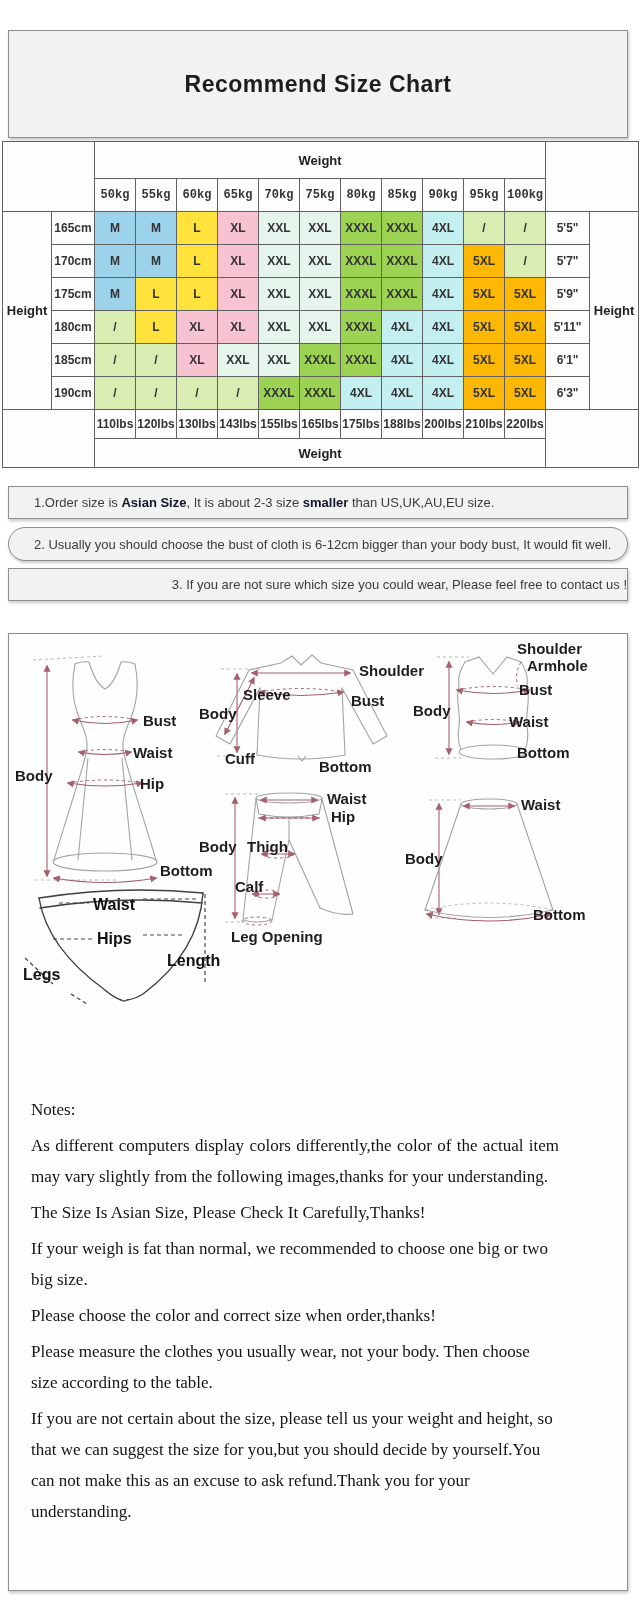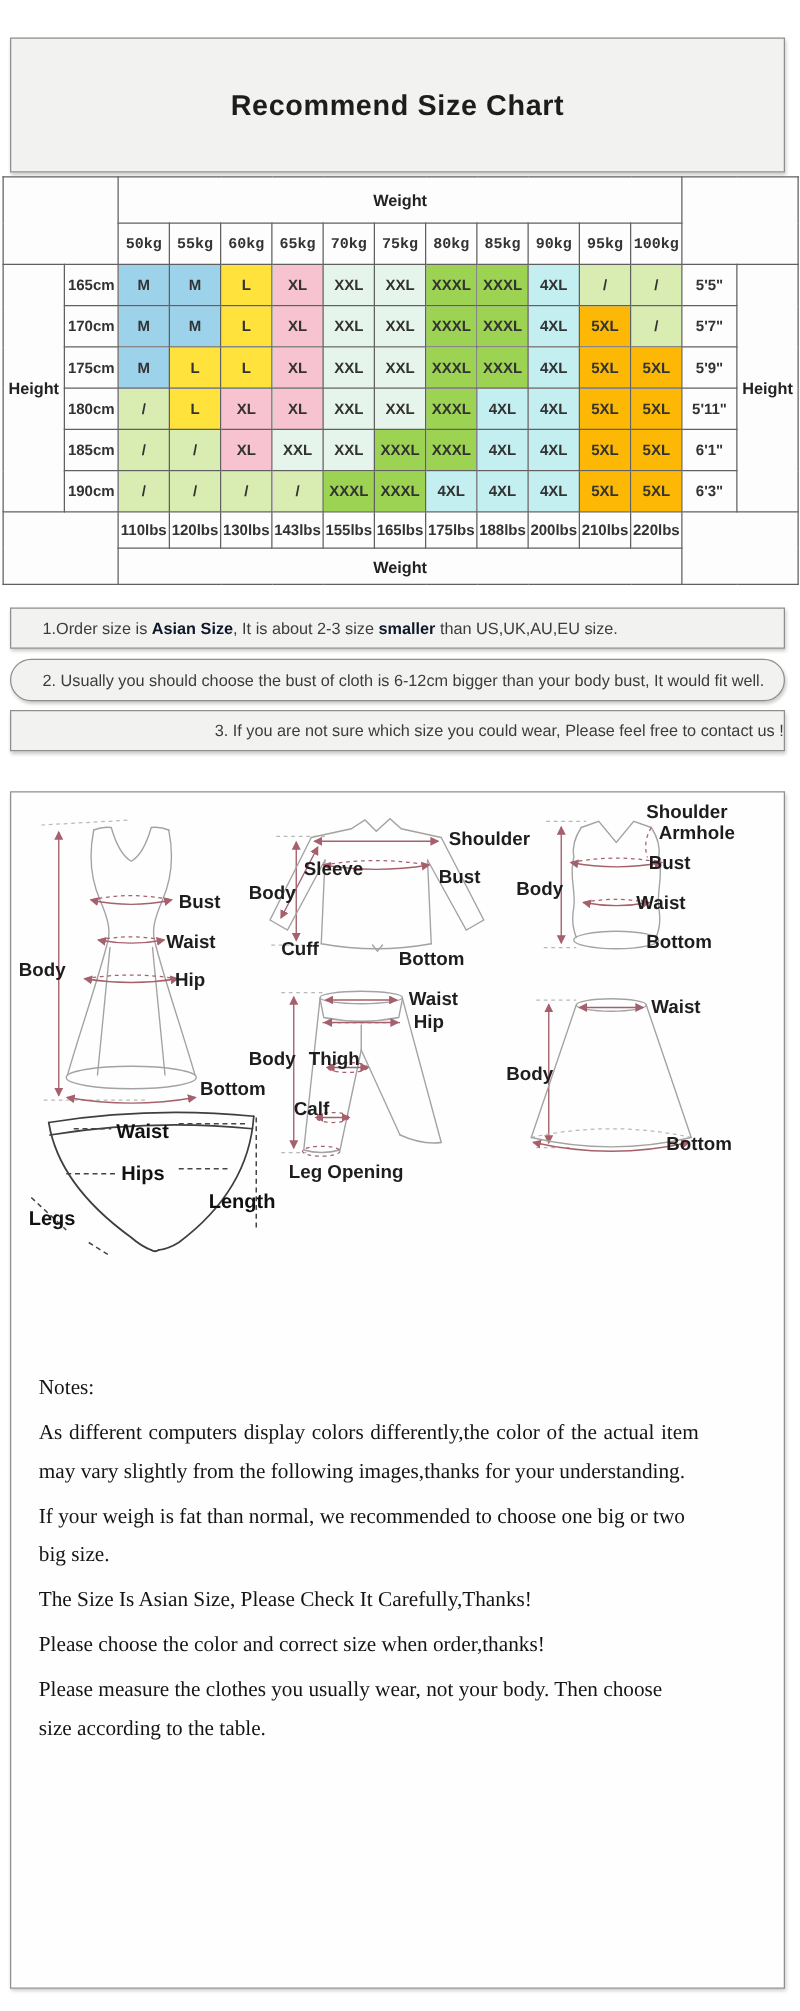--- a/index.html
+++ b/index.html
@@ -353,18 +353,19 @@
       <text class="dlabel-b" x="84" y="268">Waist</text>
       <text class="dlabel-b" x="88" y="302">Hips</text>
       <text class="dlabel-b" x="14" y="338">Legs</text>
       <text class="dlabel-b" x="158" y="324">Length</text>
     </g>
   </svg>
 
   <div id="bottom-notes">
     <p>Notes:</p>
     <p class="j">As different computers display colors differently,the color of the actual item may vary slightly from the following images,thanks for your understanding.</p>
+    <p>The Size Is Asian Size, Please Check It Carefully,Thanks!</p>
     <p>If your weigh is fat than normal, we recommended to choose one big or two big size.</p>
-    <p>The Size Is Asian Size, Please Check It Carefully,Thanks!</p>
     <p>Please choose the color and correct size when order,thanks!</p>
     <p>Please measure the clothes you usually wear, not your body. Then choose size according to the table.</p>
+    <p>If you are not certain about the size, please tell us your weight and height, so that we can suggest the size for you,but you should decide by yourself.You can not make this as an excuse to ask refund.Thank you for your understanding.</p>
   </div>
 </div>
 
 </body></html>

